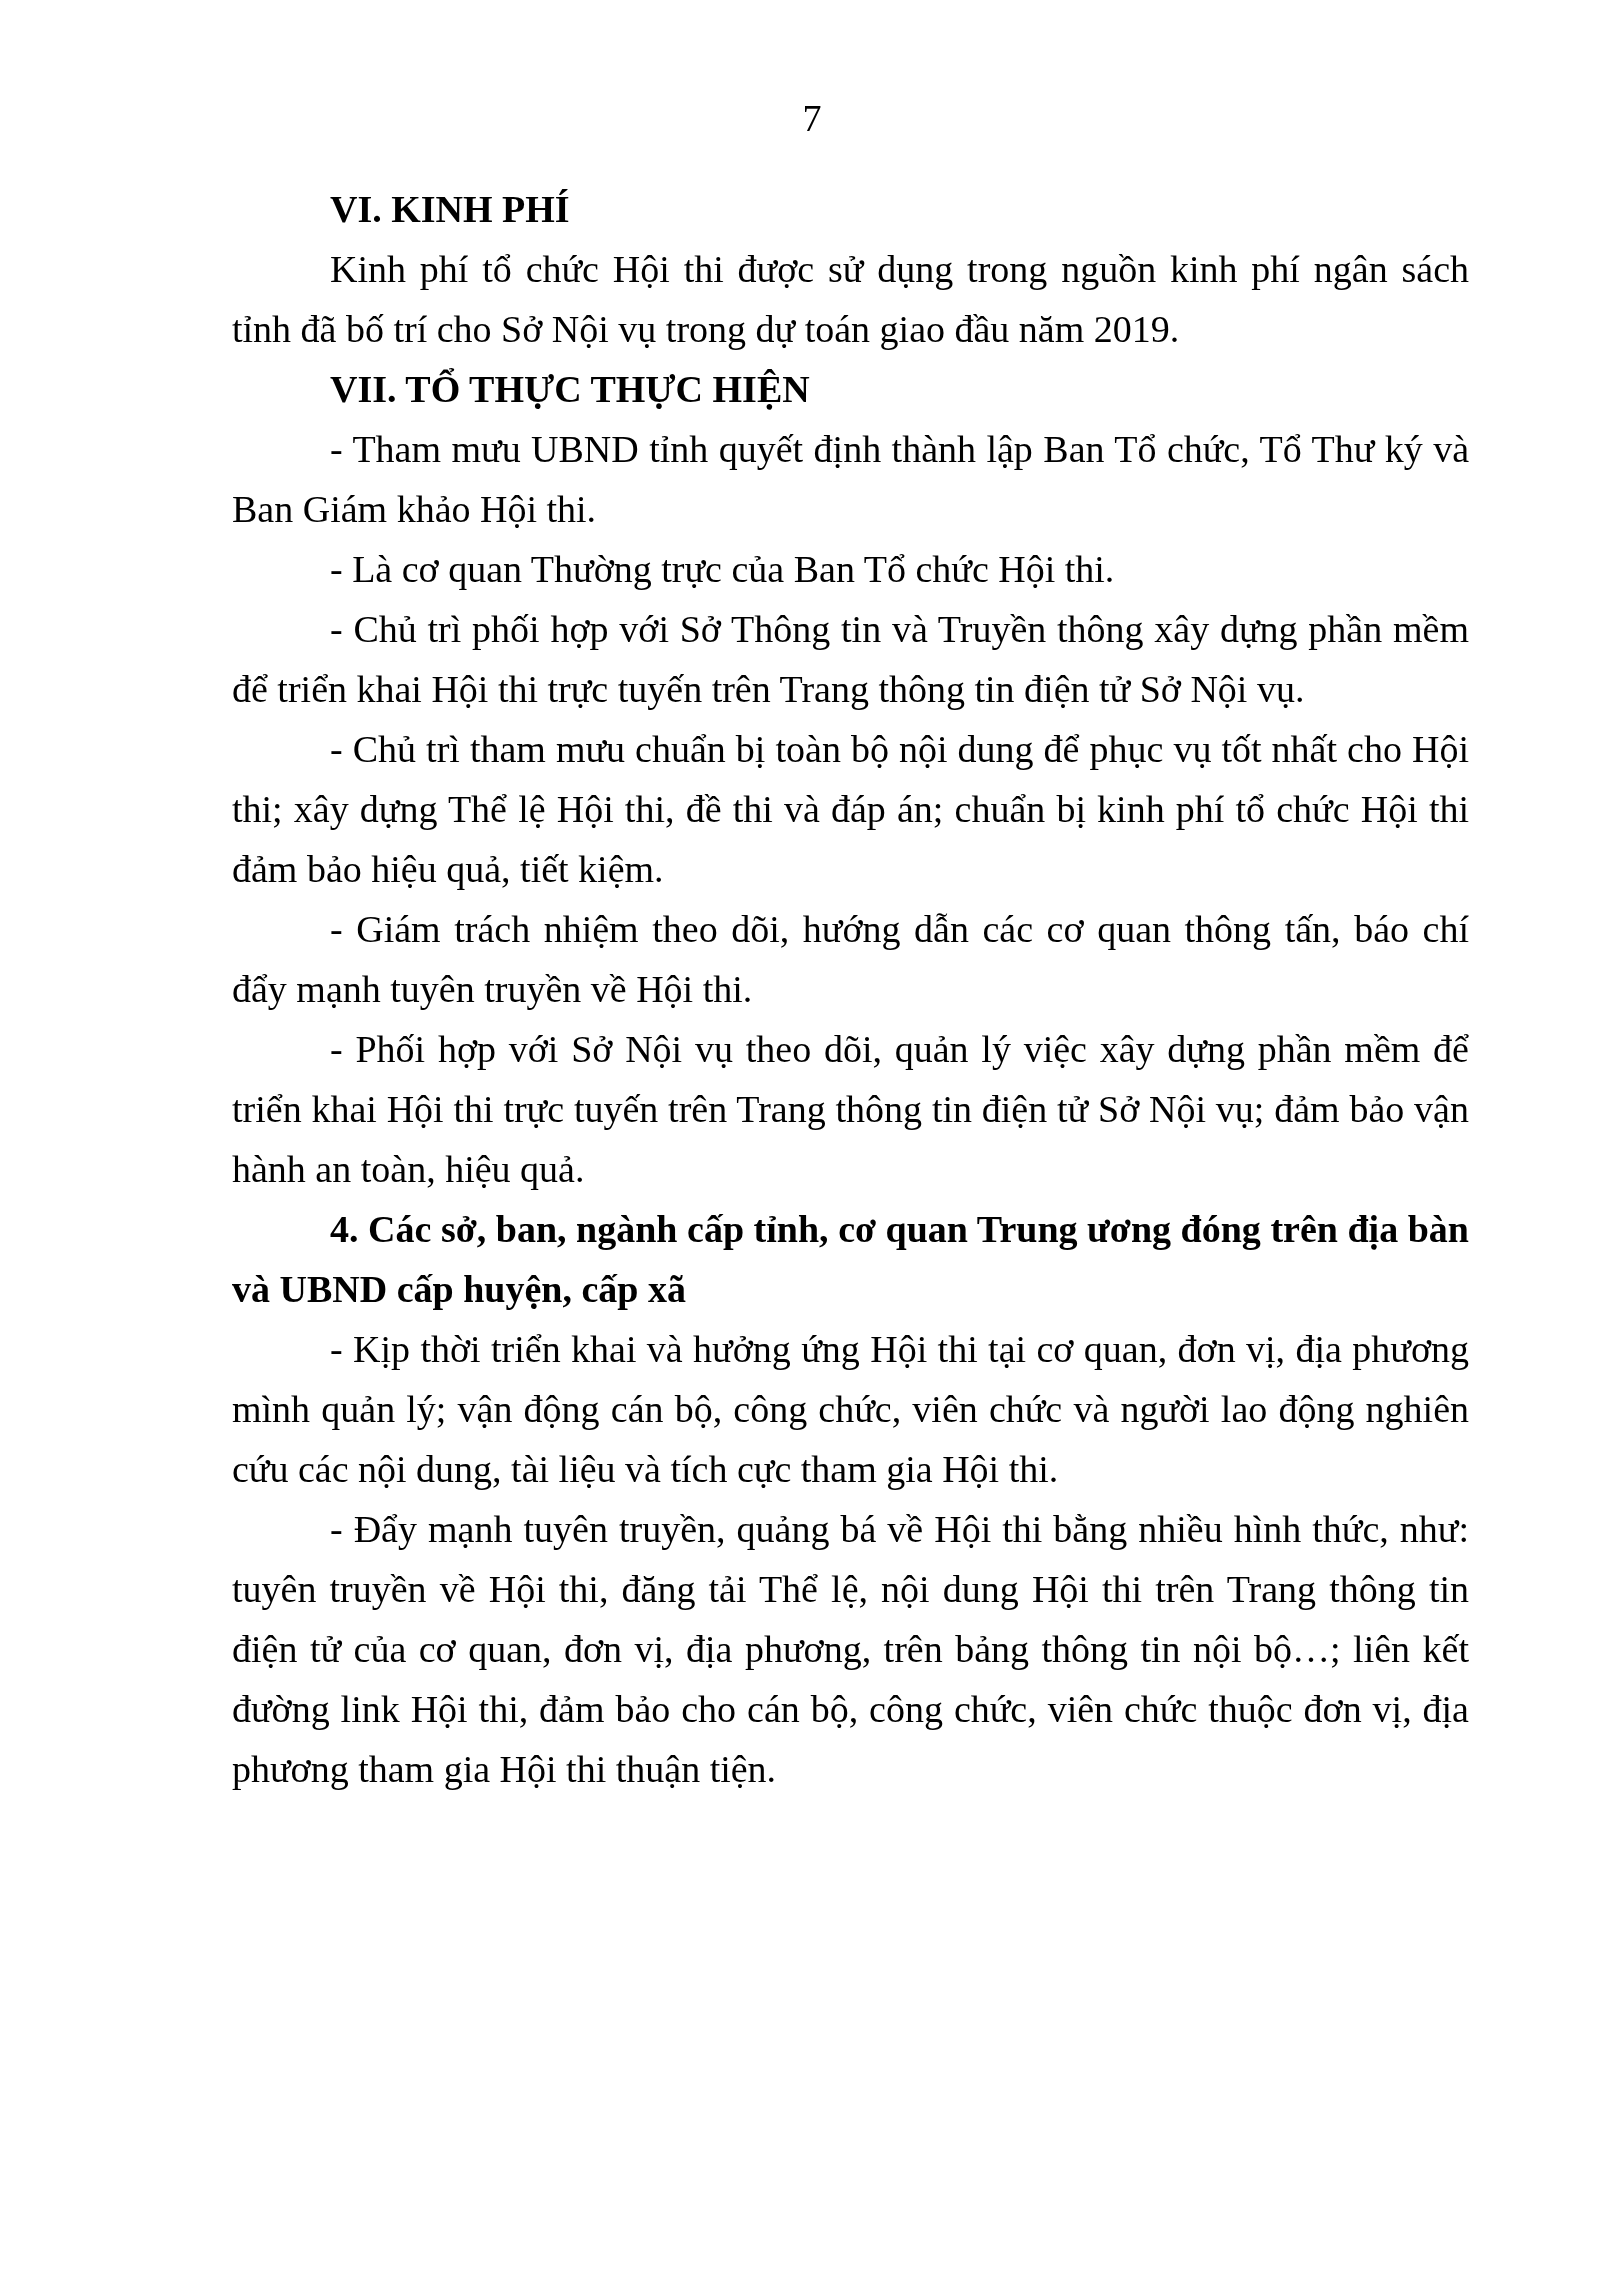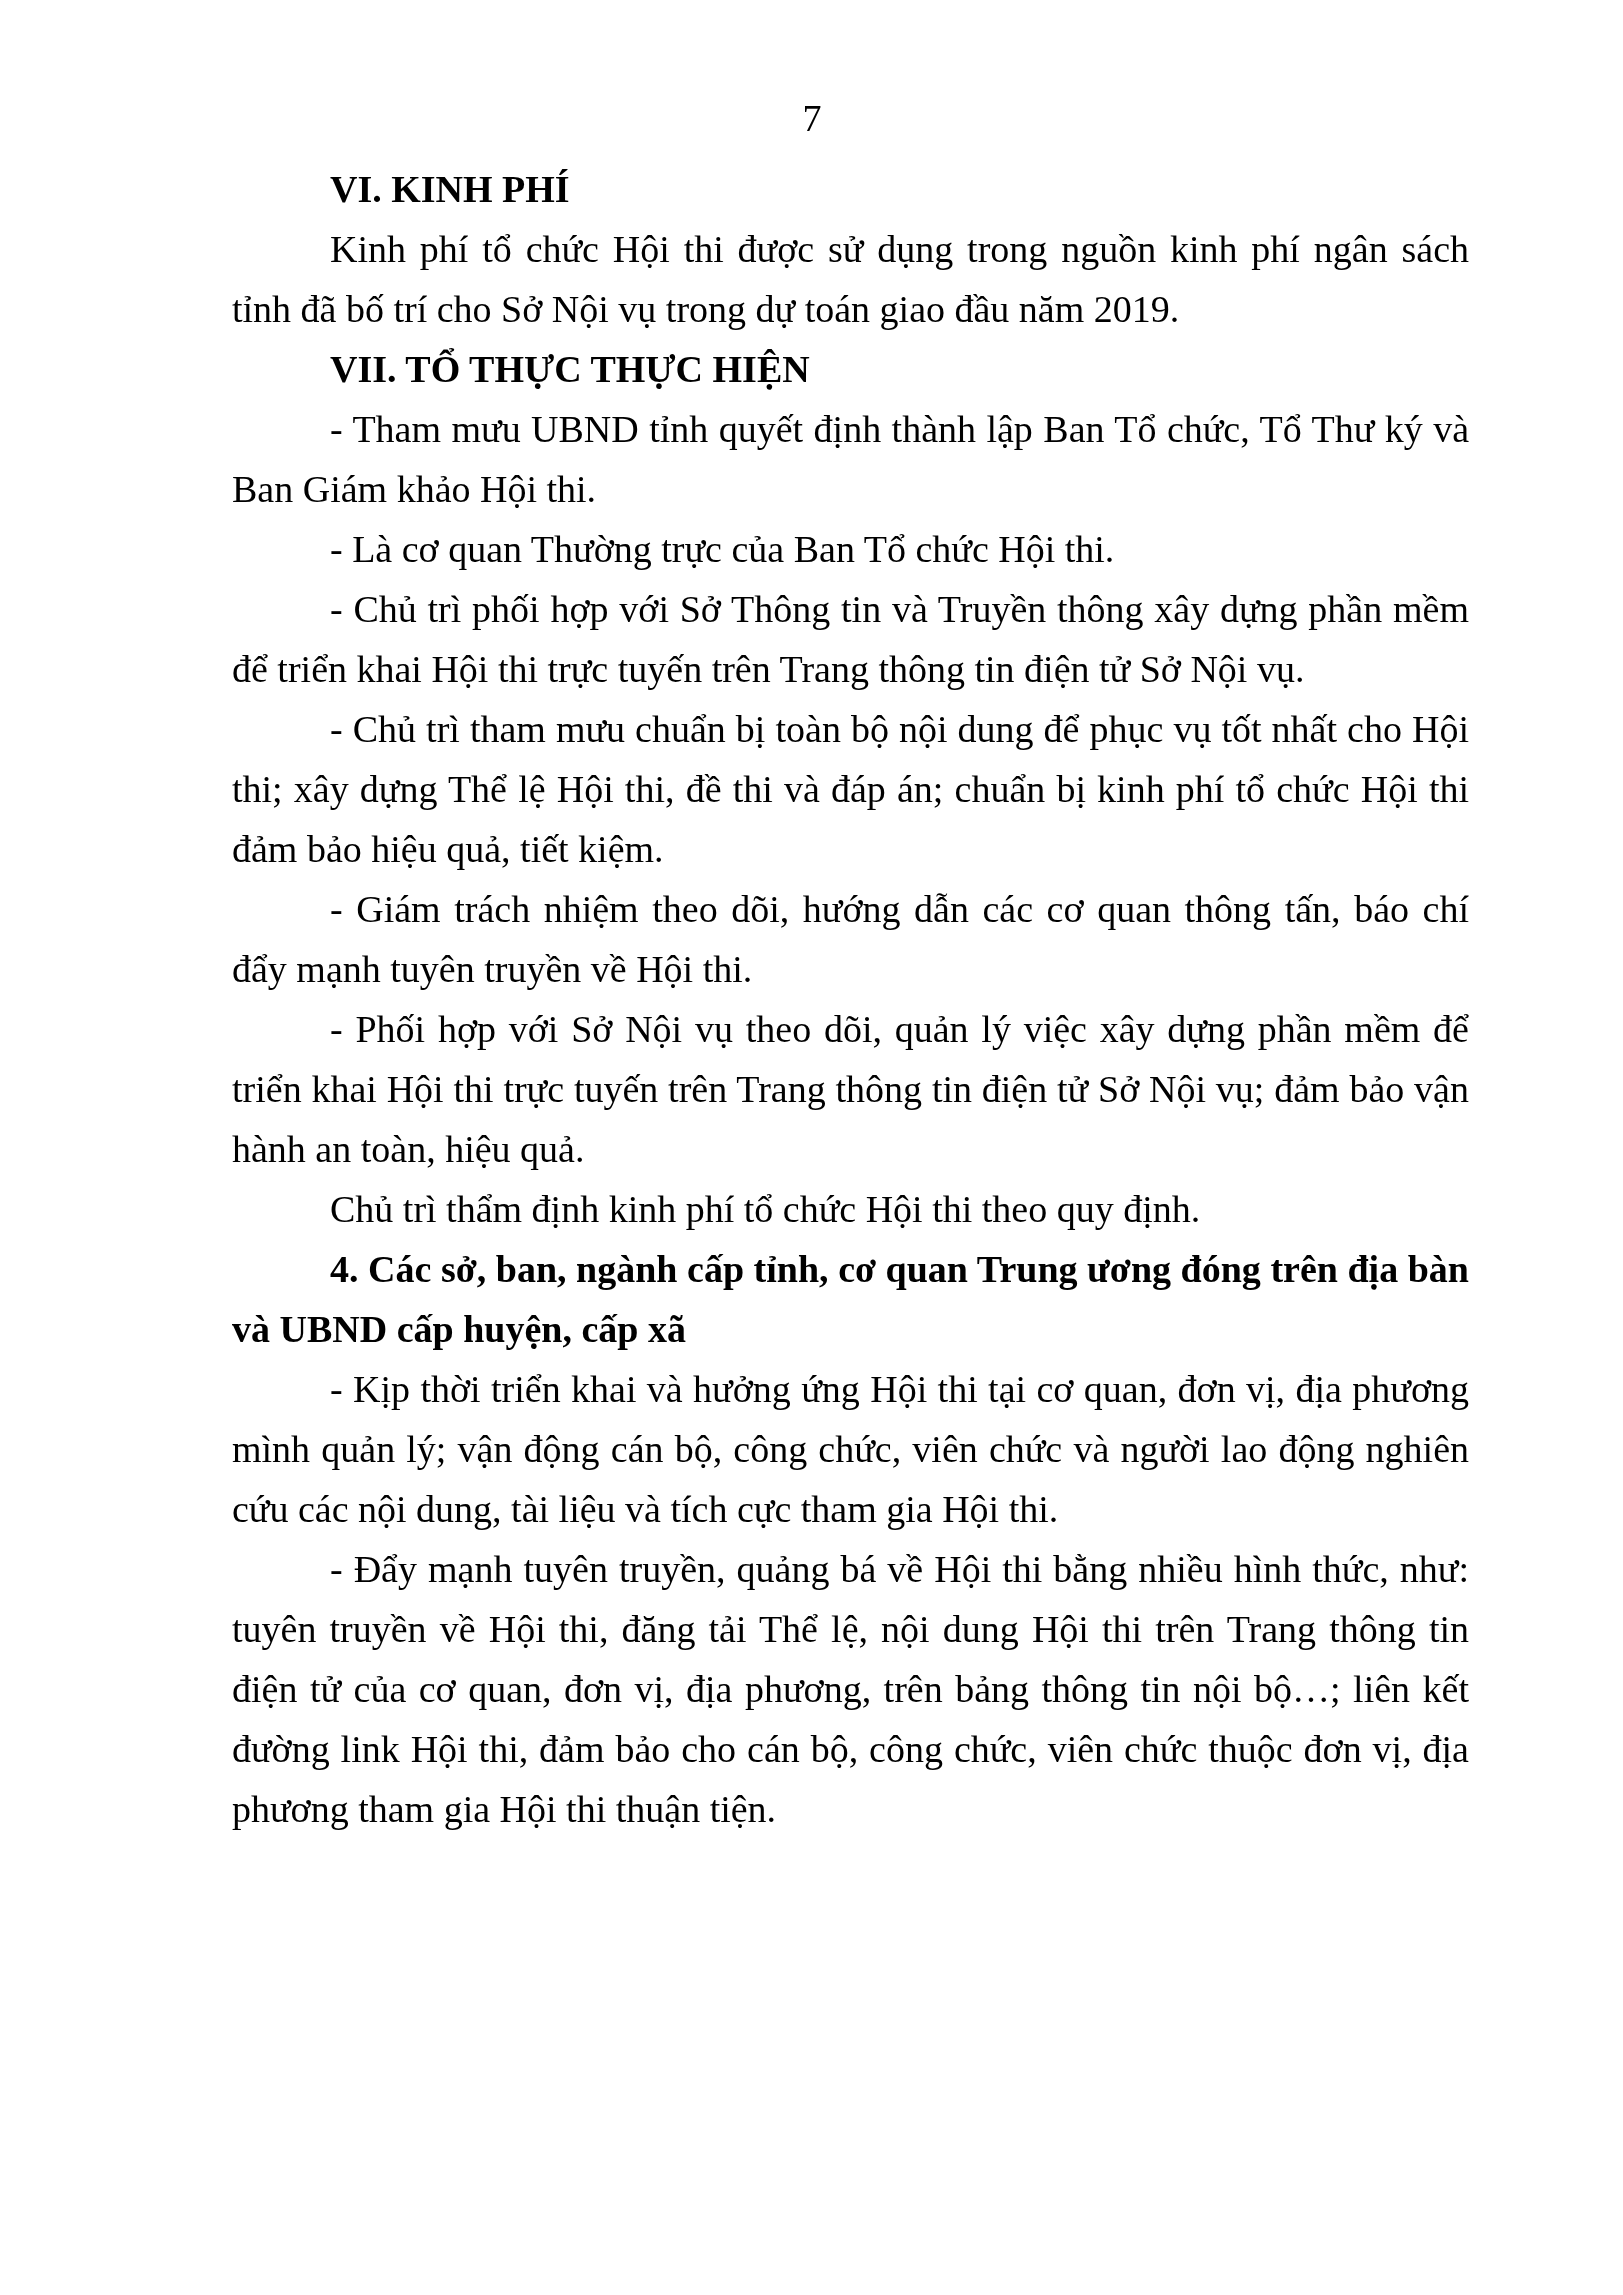--- a/index.html
+++ b/index.html
@@ -25,21 +25,21 @@
     top: 98px;
     left: 0;
     width: 100%;
     text-align: center;
     font-size: 38px;
     line-height: 41px;
   }
   .content {
     position: absolute;
     left: 232px;
-    top: 159px;
+    top: 179px;
     width: 1237px;
     font-size: 38px;
     line-height: 60px;
     text-align: justify;
     text-justify: inter-word;
   }
   .content p {
     margin: 0;
     padding: 0;
     text-indent: 98px;
@@ -58,20 +58,19 @@
   <div class="content">
     <p class="h">VI. KINH PHÍ</p>
     <p class="b">Kinh phí tổ chức Hội thi được sử dụng trong nguồn kinh phí ngân sách tỉnh đã bố trí cho Sở Nội vụ trong dự toán giao đầu năm 2019.</p>
     <p class="h">VII. TỔ THỰC THỰC HIỆN</p>
     <p class="b">- Tham mưu UBND tỉnh quyết định thành lập Ban Tổ chức, Tổ Thư ký và Ban Giám khảo Hội thi.</p>
     <p class="b">- Là cơ quan Thường trực của Ban Tổ chức Hội thi.</p>
     <p class="b">- Chủ trì phối hợp với Sở Thông tin và Truyền thông xây dựng phần mềm để triển khai Hội thi trực tuyến trên Trang thông tin điện tử Sở Nội vụ.</p>
     <p class="b">- Chủ trì tham mưu chuẩn bị toàn bộ nội dung để phục vụ tốt nhất cho Hội thi; xây dựng Thể lệ Hội thi, đề thi và đáp án; chuẩn bị kinh phí tổ chức Hội thi đảm bảo hiệu quả, tiết kiệm.</p>
     <p class="b">- Giám trách nhiệm theo dõi, hướng dẫn các cơ quan thông tấn, báo chí đẩy mạnh tuyên truyền về Hội thi.</p>
     <p class="b">- Phối hợp với Sở Nội vụ theo dõi, quản lý việc xây dựng phần mềm để triển khai Hội thi trực tuyến trên Trang thông tin điện tử Sở Nội vụ; đảm bảo vận hành an toàn, hiệu quả.</p>
-    <p class="b">Chủ trì thẩm định kinh phí tổ chức Hội thi theo quy định.</p>
     <p class="h">4. Các sở, ban, ngành cấp tỉnh, cơ quan Trung ương đóng trên địa bàn và UBND cấp huyện, cấp xã</p>
     <p class="b">- Kịp thời triển khai và hưởng ứng Hội thi tại cơ quan, đơn vị, địa phương mình quản lý; vận động cán bộ, công chức, viên chức và người lao động nghiên cứu các nội dung, tài liệu và tích cực tham gia Hội thi.</p>
     <p class="b">- Đẩy mạnh tuyên truyền, quảng bá về Hội thi bằng nhiều hình thức, như: tuyên truyền về Hội thi, đăng tải Thể lệ, nội dung Hội thi trên Trang thông tin điện tử của cơ quan, đơn vị, địa phương, trên bảng thông tin nội bộ…; liên kết đường link Hội thi, đảm bảo cho cán bộ, công chức, viên chức thuộc đơn vị, địa phương tham gia Hội thi thuận tiện.</p>
   </div>
 
 </div>
 
 
 </body></html>

